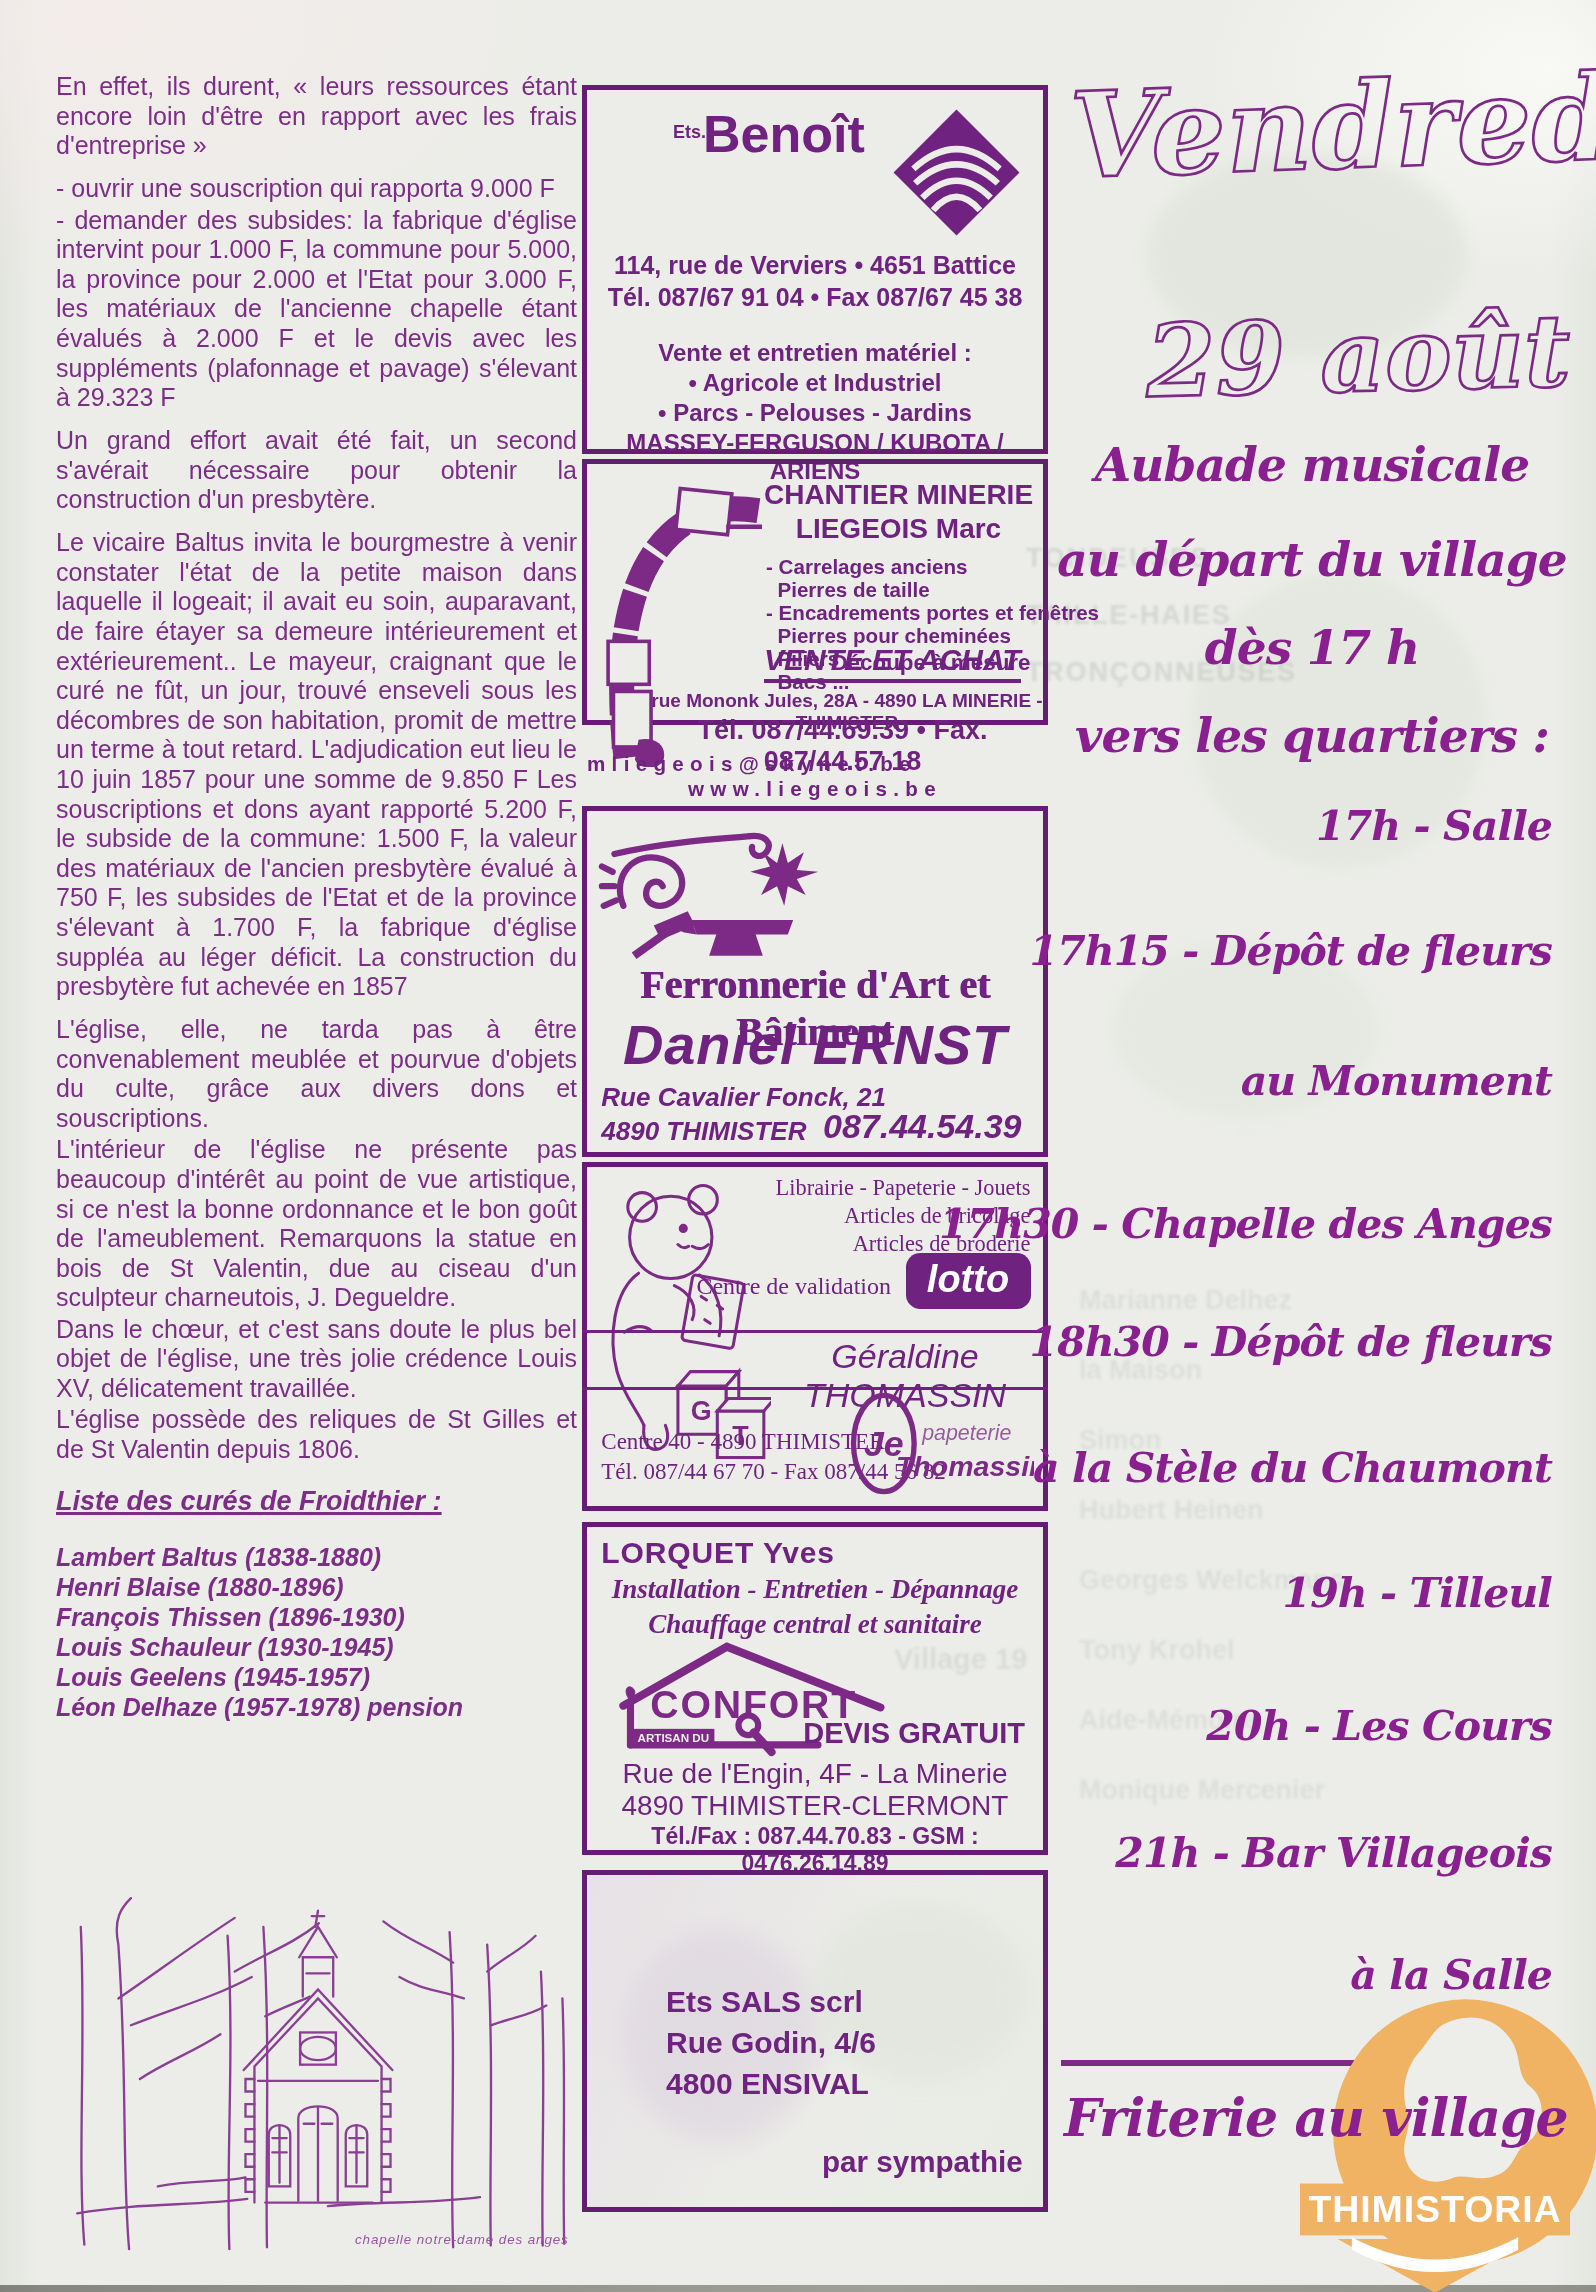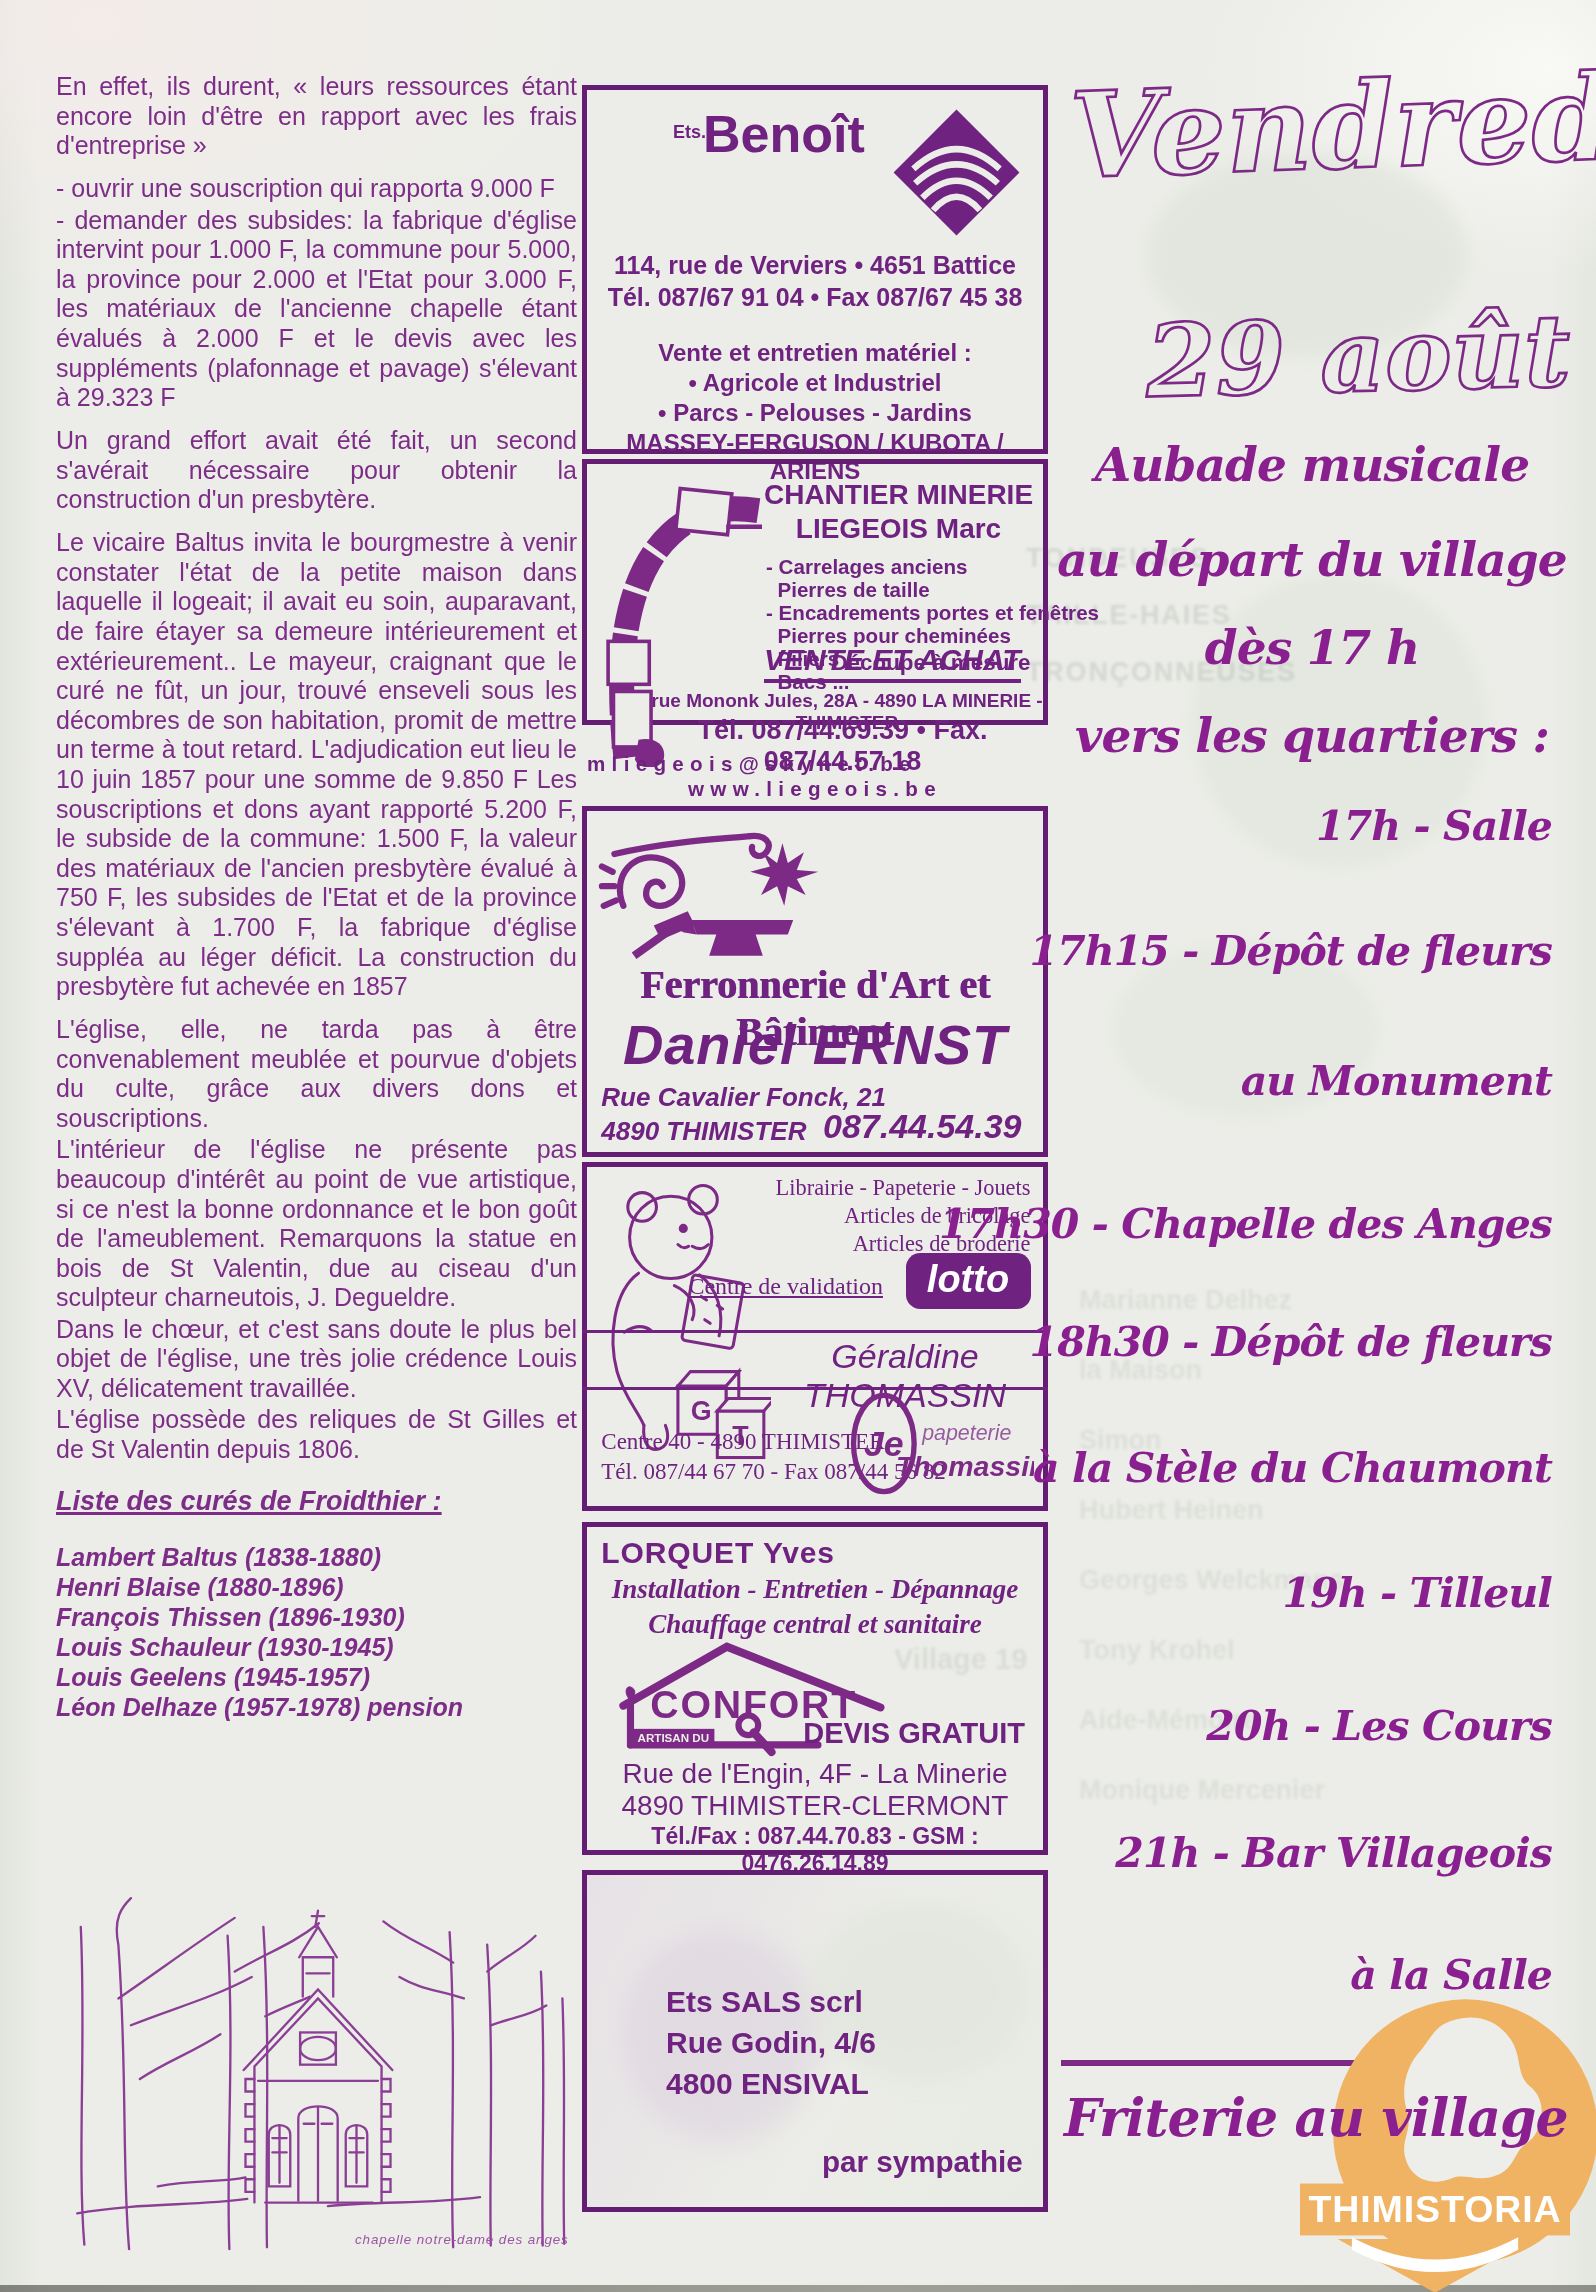--- a/index.html
+++ b/index.html
@@ -59,21 +59,21 @@
   .ch-web{position:absolute; left:0; top:313px; width:100%; text-align:center; font-size:20.6px; font-weight:bold; letter-spacing:6.3px;}
   
   #ad-ferronnerie{top:806px; height:351px;}
   .fe-title{position:absolute; left:0; top:150px; width:100%; text-align:center; font-family:"Liberation Serif",serif; font-weight:bold; font-size:40px; color:#6f2280; text-shadow:0.9px 0 0 #6f2280;}
   .fe-name{position:absolute; left:0; top:201px; width:100%; text-align:center; font-style:italic; font-weight:bold; font-size:56px; letter-spacing:0.9px;}
   .fe-addr{position:absolute; left:14.3px; top:269px; font-style:italic; font-weight:bold; font-size:26px; line-height:34px;}
   .fe-tel{position:absolute; right:21.5px; top:296px; font-style:italic; font-weight:bold; font-size:34px;}
   
   #ad-thomassin{top:1162px; height:349px; font-family:"Liberation Serif",serif;}
   .th-lines{position:absolute; right:12.5px; top:7.2px; text-align:right; font-size:22.4px; line-height:28px;}
-  .th-valid{position:absolute; right:160px; top:106px; font-size:24px;text-decoration:underline;}
+  .th-valid{position:absolute; right:152px; top:106px; font-size:24px;}
   .th-lotto{position:absolute; right:12.5px; top:86px; width:125px; height:56px; background:#6f2280; border-radius:14.3px;
     color:#fff; font-weight:bold; font-style:italic; font-size:38px; text-align:center; line-height:52px; font-family:"Liberation Sans",sans-serif;}
   .th-band{position:absolute; left:-5.4px; top:163px; width:466px; border-top:3.6px solid #6f2280; border-bottom:3.6px solid #6f2280; height:54px;}
   .th-name{position:absolute; left:179px; top:170px; width:278px; text-align:center; font-style:italic; font-size:34px; color:#6f2280; font-family:"Liberation Sans",sans-serif;}
   .th-addr{position:absolute; left:14.3px; top:260px; font-size:23px; line-height:30px;}
   .th-logo{position:absolute; right:9px; bottom:9px;}
   
   #ad-lorquet{top:1522px; height:333px;}
   .lo-name{position:absolute; left:14.3px; top:9px; font-size:30px; font-weight:bold; letter-spacing:0.9px;}
   .lo-it1{position:absolute; left:0; top:47px; width:100%; text-align:center; font-family:"Liberation Serif",serif; font-style:italic; font-weight:bold; font-size:27px;}

